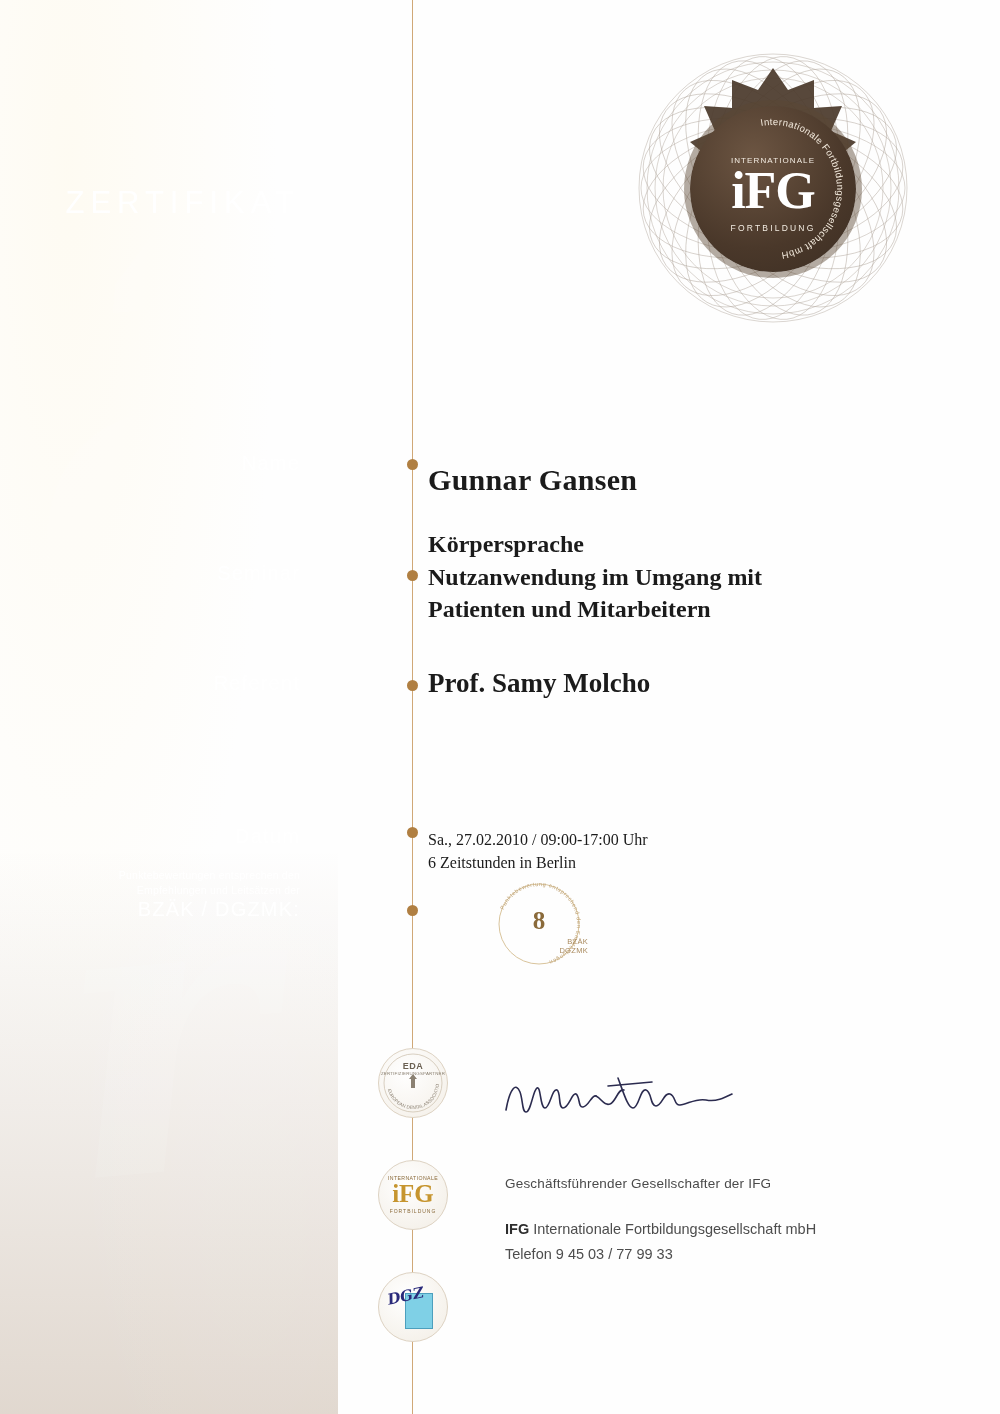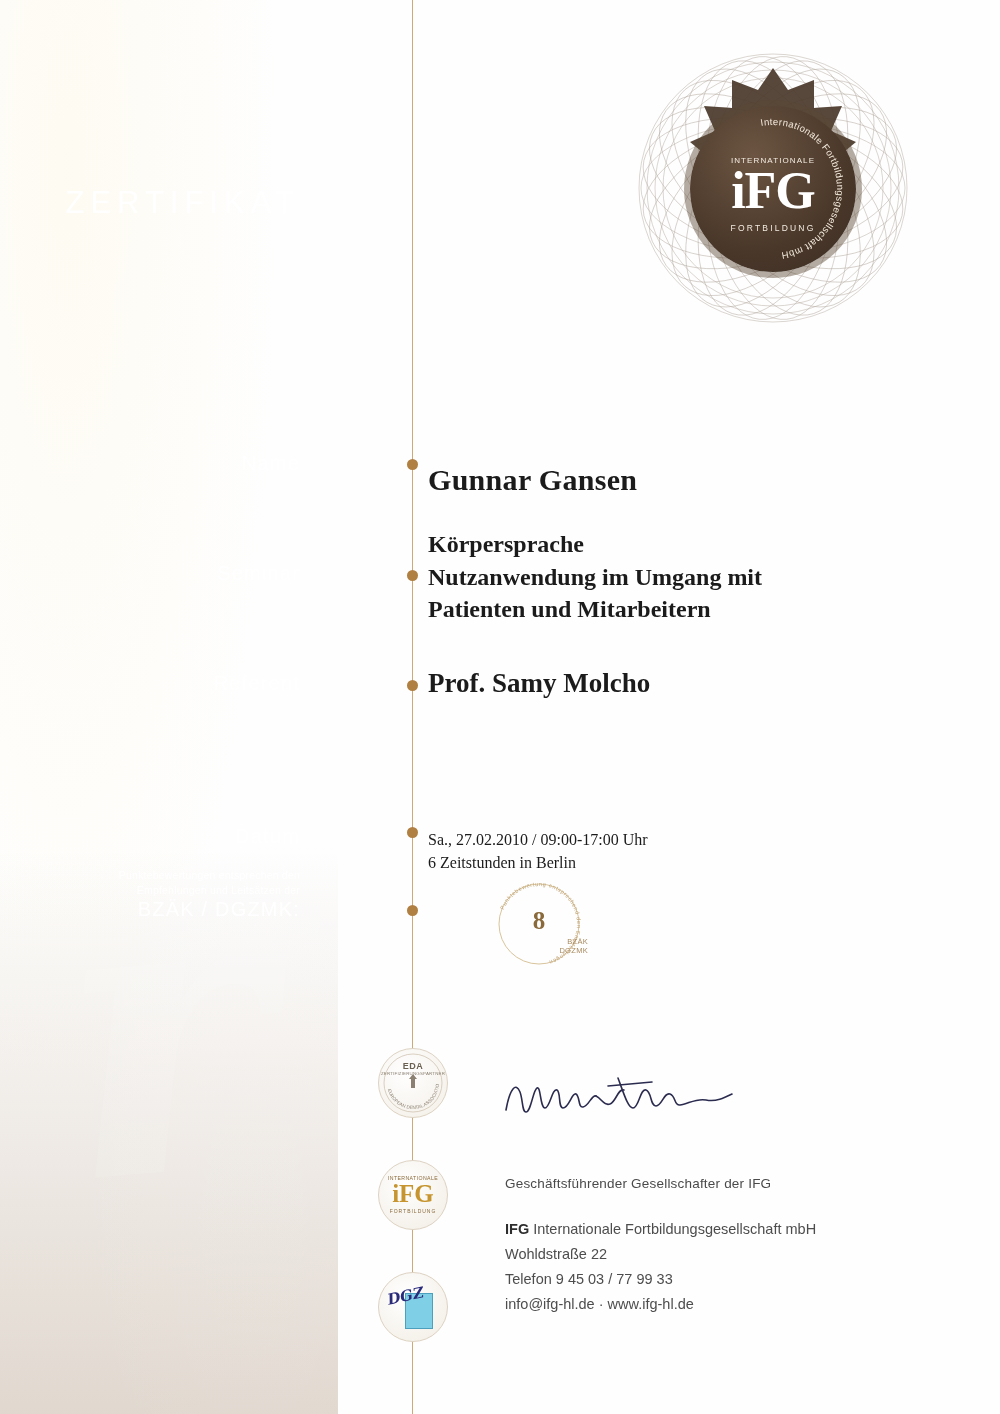--- a/index.html
+++ b/index.html
@@ -503,18 +503,16 @@
       <path d="M118 6 C124 22, 128 36, 133 36 C139 36, 140 16, 146 18 C152 20, 150 34, 156 34 C162 34, 164 20, 170 22 C176 24, 174 34, 180 33 C188 32, 196 26, 206 28 C216 30, 224 26, 232 22"></path>
       <path d="M108 14 L152 10"></path>
     </g>
   </svg>
   <div class="sig-caption">Geschäftsführender Gesellschafter der IFG</div>
 
   <div class="contact">
     <div>
       <span class="strong">IFG</span><span> Internationale Fortbildungsgesellschaft mbH</span>
     </div>
-    <div>Wohldstraße 22</div>
     <div>Telefon  9 45 03 / 77 99 33</div>
-    <div>info@ifg-hl.de  ·  www.ifg-hl.de</div>
   </div>
 
 </div>
 
 </body></html>

